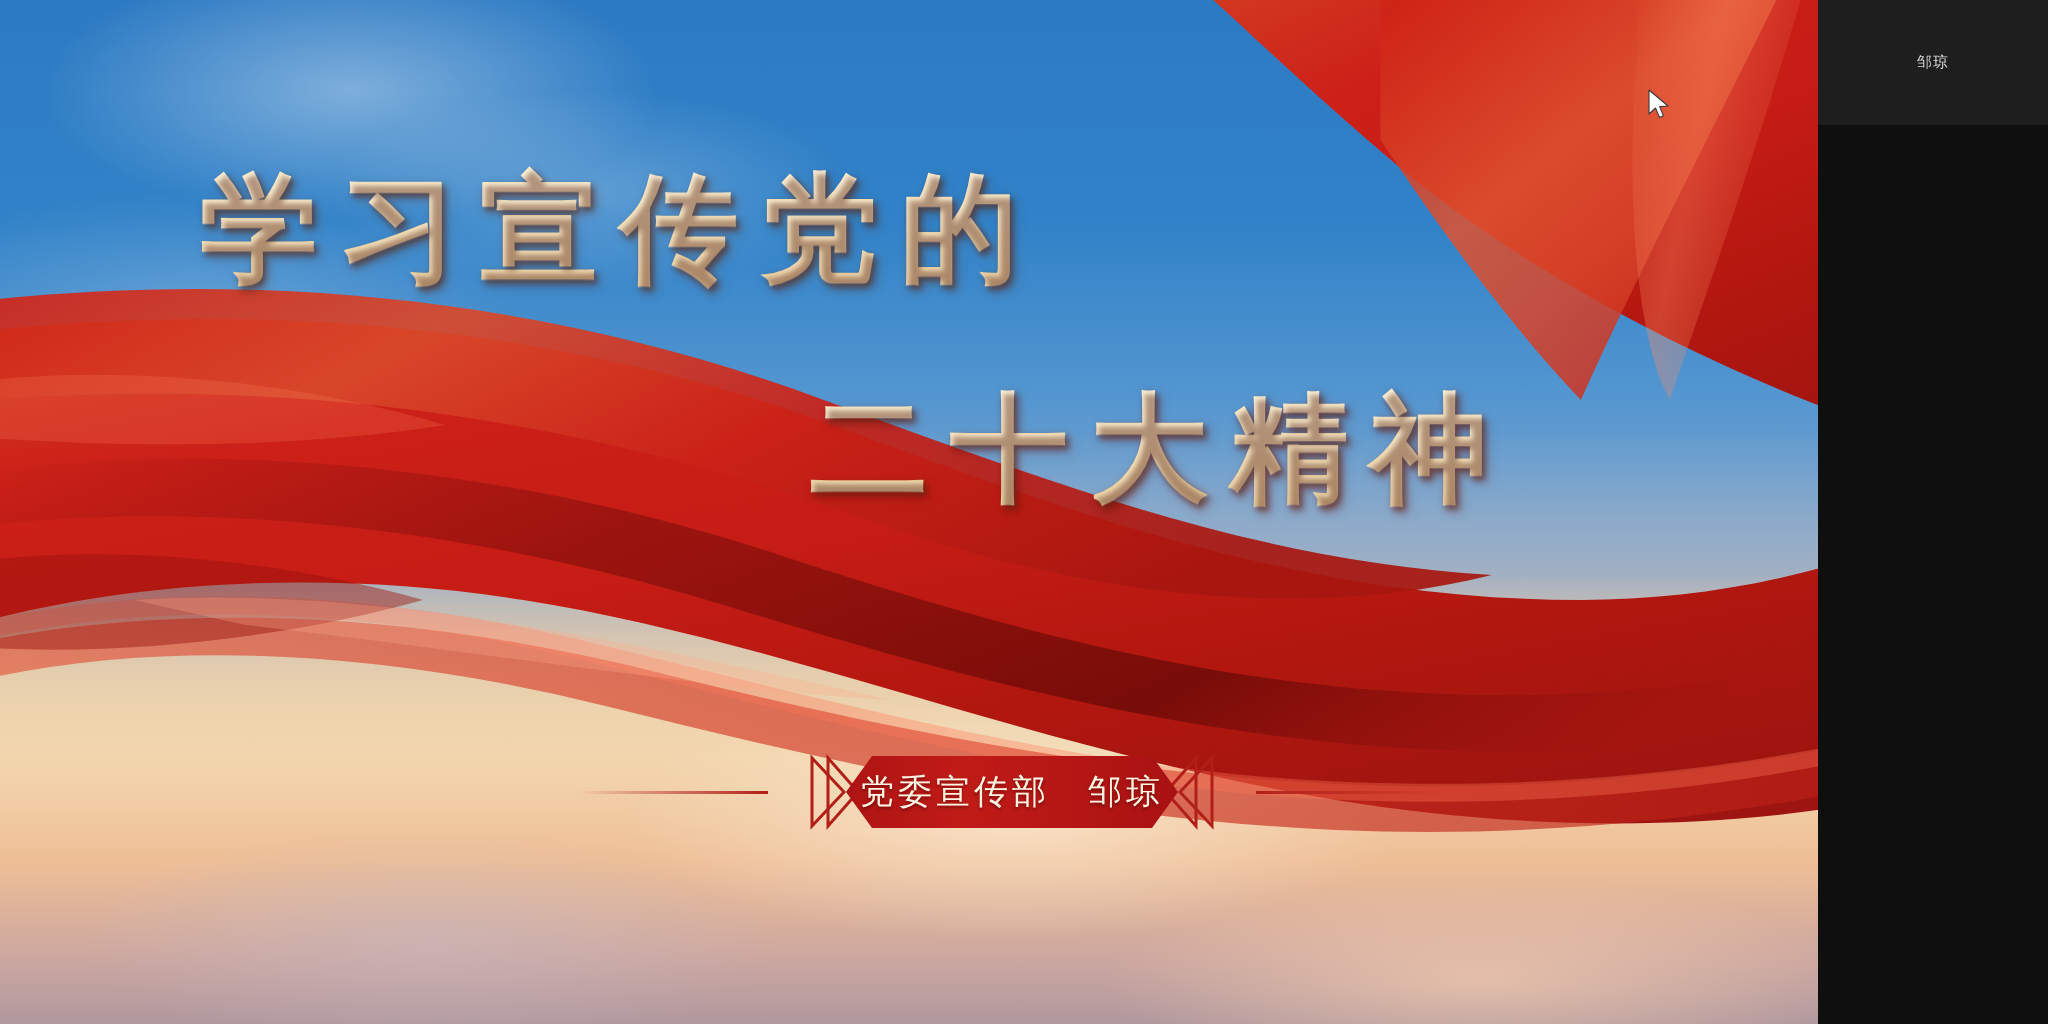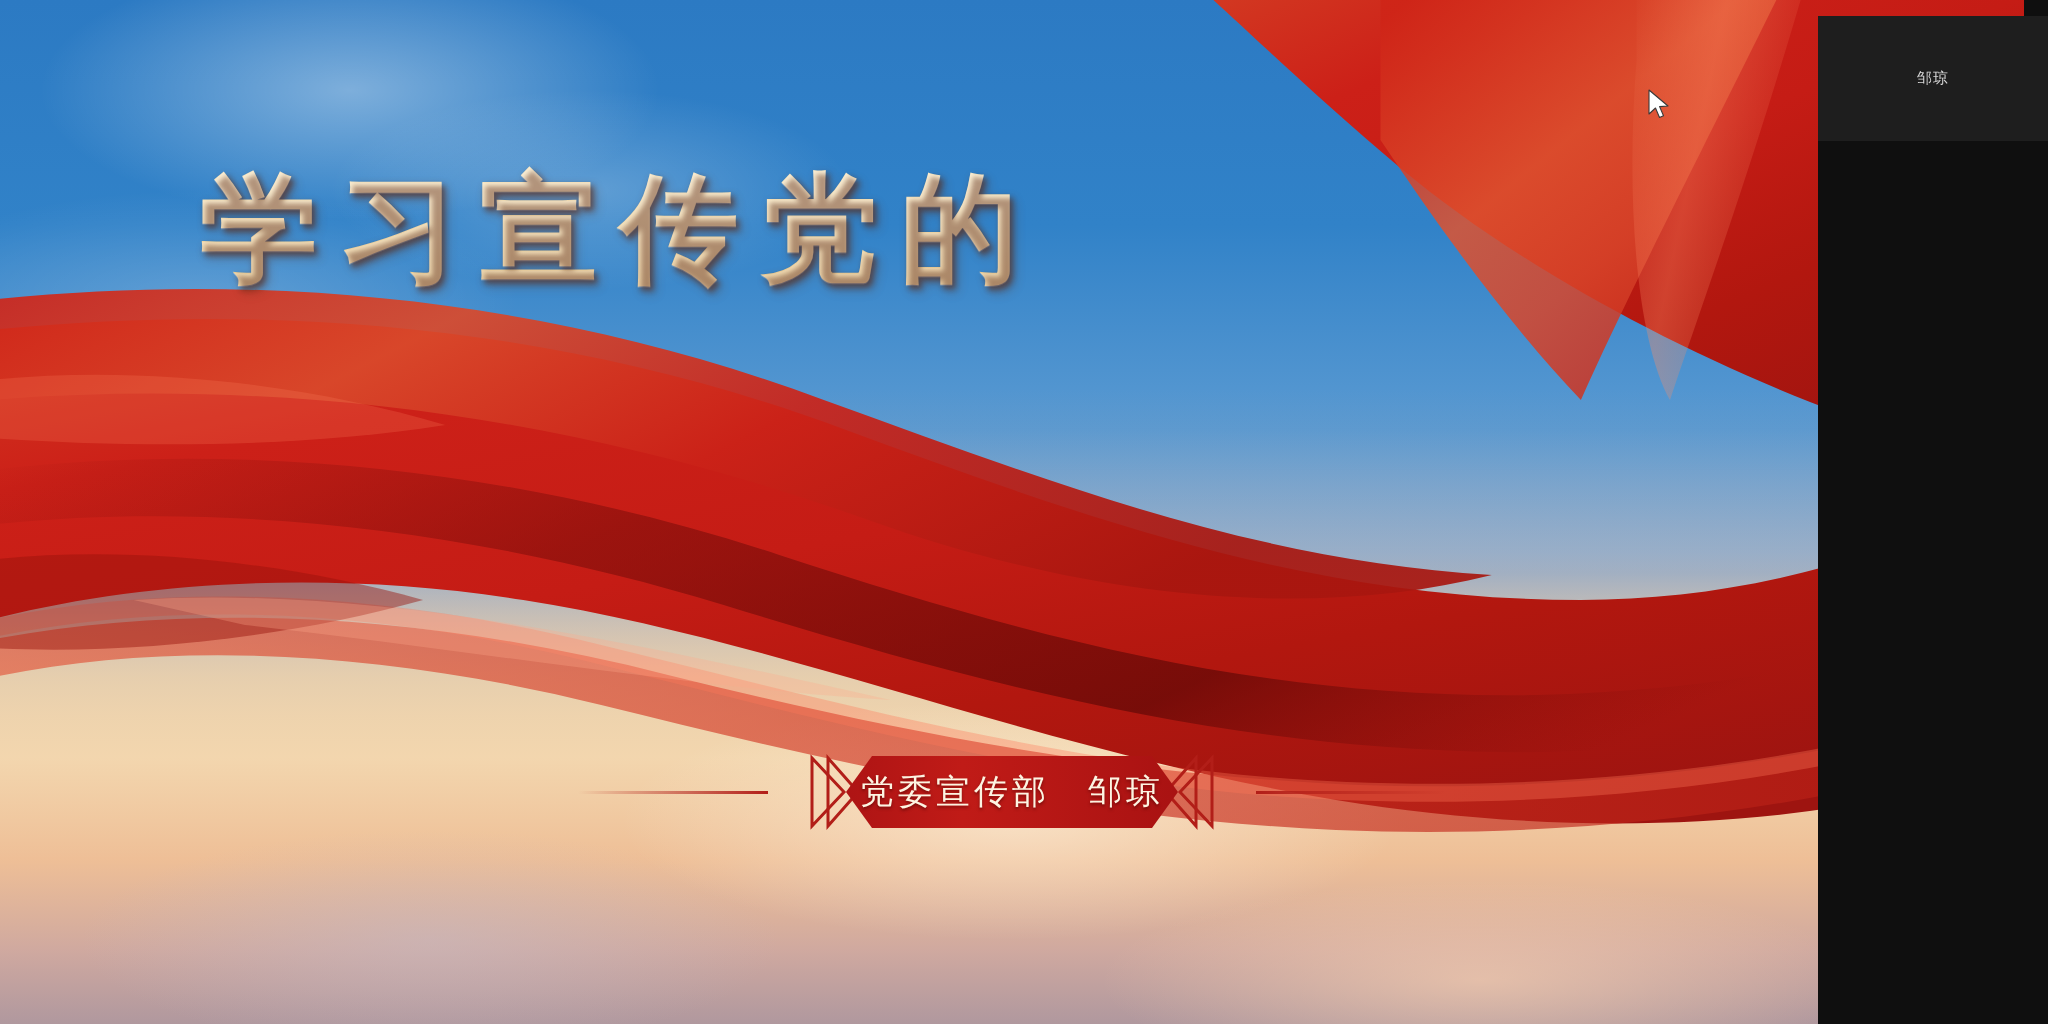--- a/index.html
+++ b/index.html
@@ -3,21 +3,21 @@
 <meta charset="utf-8">
 <style>
   * { margin:0; padding:0; box-sizing:border-box; }
   html,body { width:2048px; height:1024px; overflow:hidden; background:#000; }
   body { font-family:"Liberation Sans", sans-serif; }
 
   #app { position:relative; width:2048px; height:1024px; background:#0f0f0f; }
 
   
   #rail {
-    position:absolute; left:1818px; top:16px; width:230px; height:992px;
+    position:absolute; left:1818px; top:0; width:230px; height:992px;
     background:#0d0d0d;
   }
   .ptile {
     position:absolute; left:0; top:0; width:230px; height:125px;
     background:#1e1e1e; display:flex; align-items:center; justify-content:center;
   }
   .ptile .pname {
     color:#d8d8d8; font-size:15px; letter-spacing:1px;
   }
   .rail-rest {
@@ -217,20 +217,21 @@
 
         <path d="M -10,560 C 110,545 250,560 380,600 C 250,640 110,655 -10,648 Z" fill="rgba(150,18,12,0.45)"></path>
         <path d="M -10,380 C 120,365 270,382 400,425 C 270,448 120,448 -10,438 Z" fill="rgba(255,130,95,0.22)"></path>
 
         <path d="M 120,600 C 330,585 560,640 800,700 C 640,690 420,650 220,625 Z" fill="rgba(255,170,140,0.30)"></path>
       </svg>
     </div>
 
     <div class="titles">
       <div class="tline tline1">学习宣传党的</div>
+      <div class="tline tline2">二十大精神</div>
     </div>
 
     <div class="banner-row">
       <div class="rule left"></div>
 
       <div class="banner">
         <div class="hex-outline">
           <svg viewBox="0 0 404 80" preserveAspectRatio="none">
             <polygon points="34,40 2,6 2,74" fill="none" stroke="#b21e18" stroke-width="3"></polygon>
             <polygon points="370,40 402,6 402,74" fill="none" stroke="#b21e18" stroke-width="3"></polygon>

